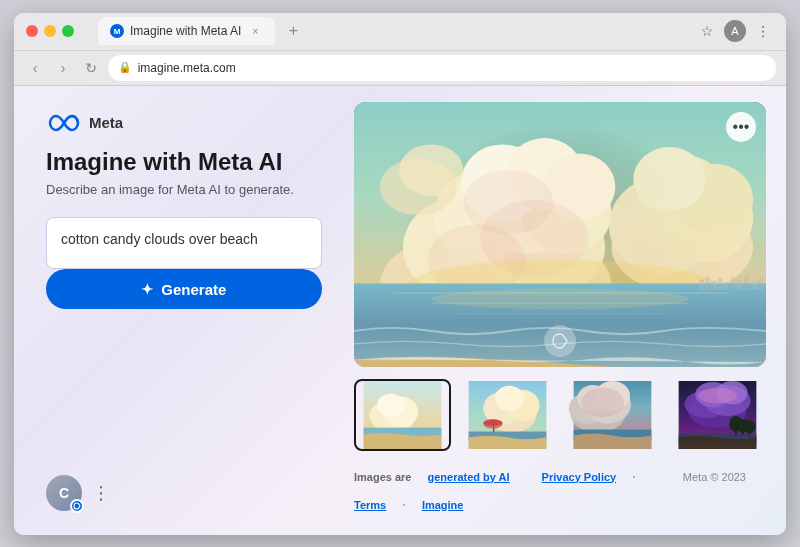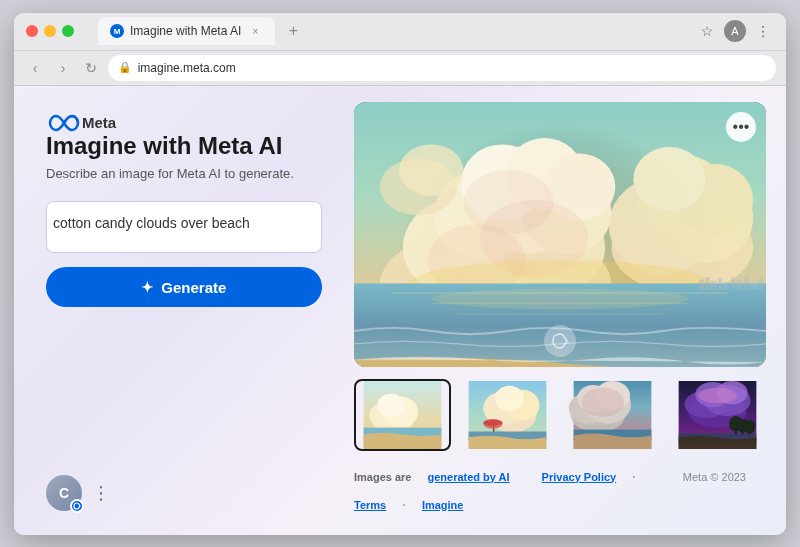--- a/index.html
+++ b/index.html
@@ -182,48 +182,48 @@
       flex-shrink: 0;
       padding: 28px 32px;
       display: flex;
       flex-direction: column;
       position: relative;
     }
 
     .meta-logo {
       display: flex;
       align-items: center;
-      gap: 0;
+      gap: 7px;
+      margin-bottom: 16px;
     }
 
     .page-title {
       font-size: 24px;
       font-weight: 700;
       color: #1a1a1a;
       margin-bottom: 6px;
       line-height: 1.2;
     }
 
     .page-subtitle {
       font-size: 13px;
       color: #555;
       margin-bottom: 20px;
     }
 
     .prompt-input {
       width: 100%;
       border: 1.5px solid #d0c8e8;
       border-radius: 8px;
-      padding: 12px 6px;
+      padding: 12px 14px;
       font-size: 14px;
       color: #333;
       background: white;
       resize: none;
       height: 52px;
-      margin-bottom: 14px;
       outline: none;
       font-family: inherit;
       line-height: 1.4;
     }
 
     .generate-btn {
       width: 100%;
       background: #0064e0;
       color: white;
       border: none;

